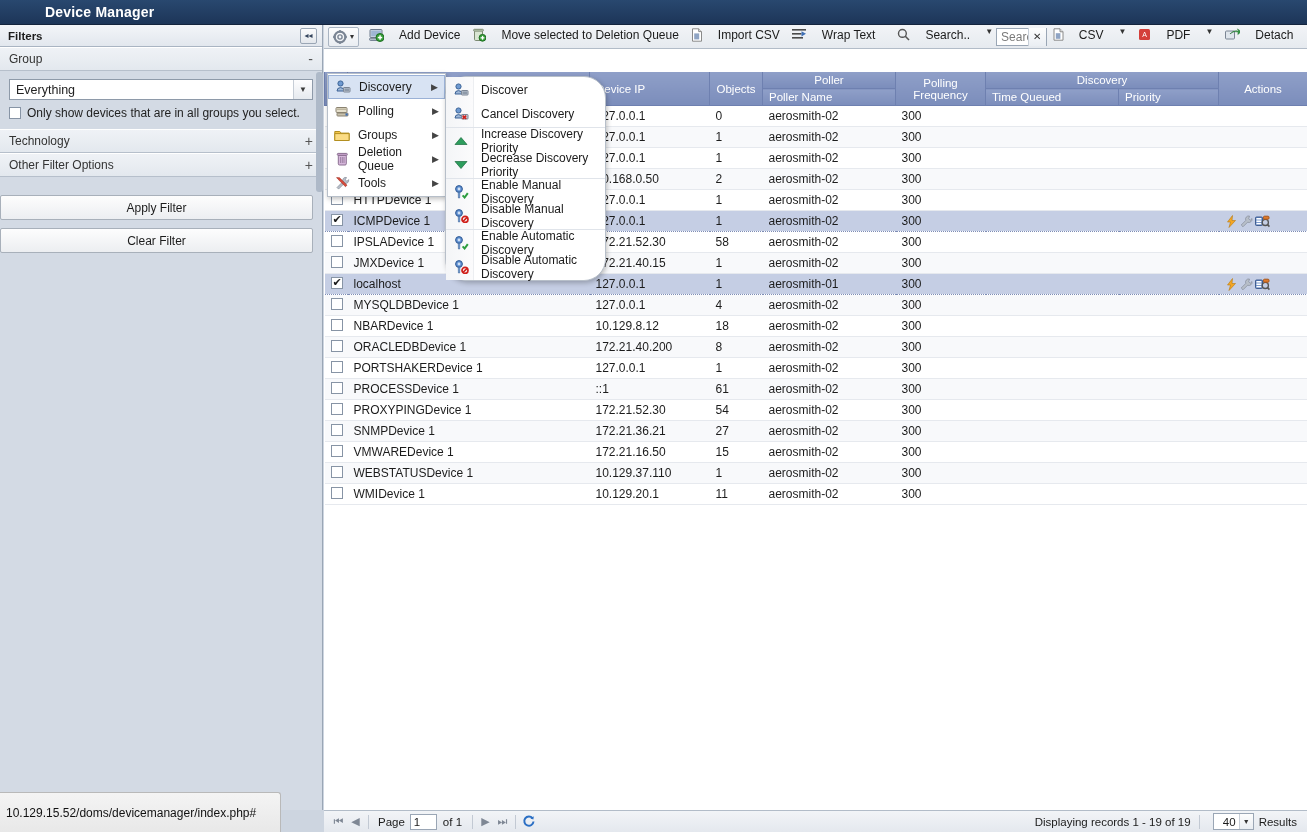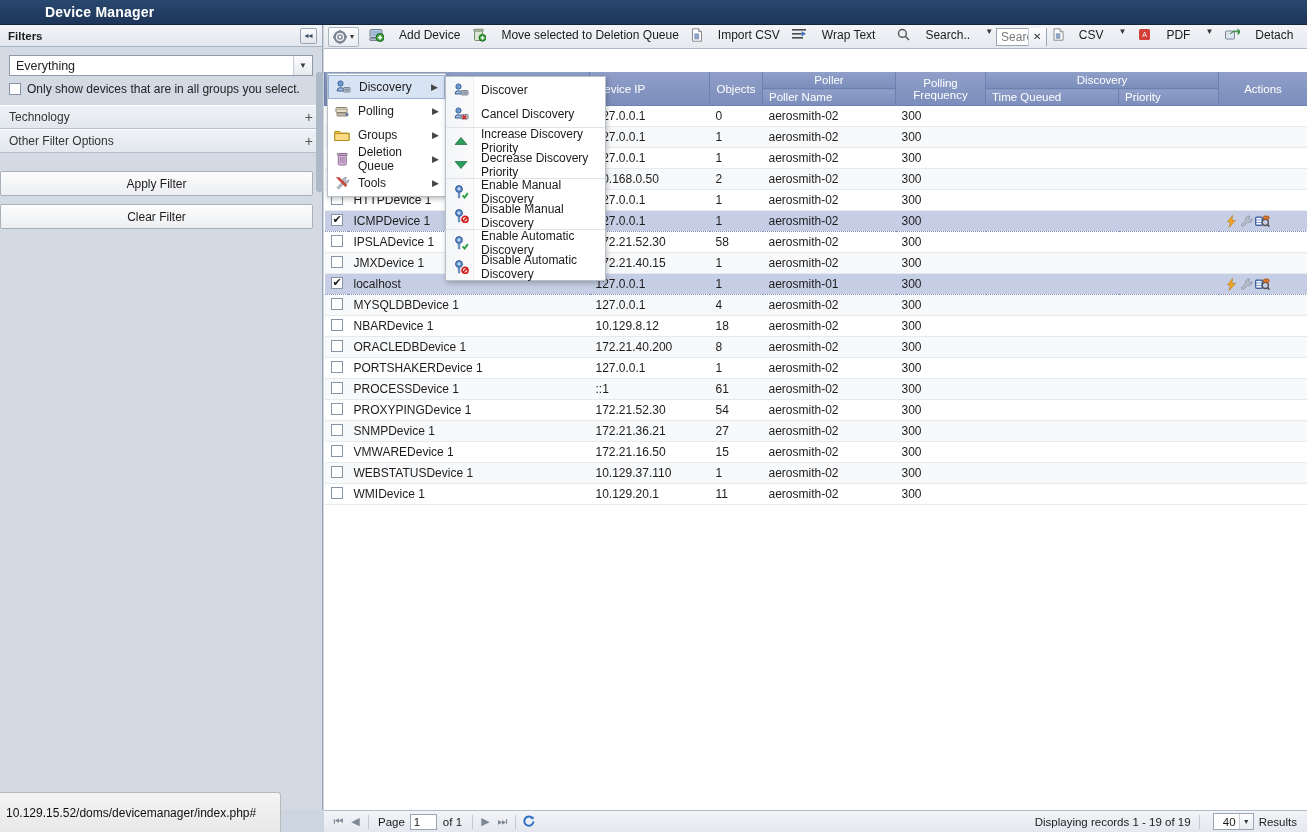--- a/index.html
+++ b/index.html
@@ -163,21 +163,21 @@
   td.chk { width: 23px; padding: 0 0 0 6px; }
   .acts { display: flex; gap: 2px; align-items: center; justify-content: flex-start; }
 
   
   .menu {
     position: absolute; background: #fff;
     border: 1px solid #b7bfc9; box-shadow: 1px 2px 5px rgba(0,0,0,.25);
     z-index: 30; padding: 1px 0;
   }
   .menu-l { left: 327px; top: 73px; width: 119px; }
-  .menu-r { left: 445px; top: 76px; width: 161px; }
+  .menu-r { left: 445px; top: 76px; width: 161px; border-radius: 22px; }
   .mi {
     display: flex; align-items: center; height: 24px;
     font-size: 12px; color: #1b1b1b; padding-left: 4px; gap: 7px;
     position: relative; cursor: default;
   }
   .menu-l .mi { padding-left: 5px; }
   .mi .mlabel { flex: 1; }
   .mi.hl { background: #d8e3f3; border: 1px solid #9ab1d6; height: 24px; }
   .mi .sub { font-size: 9px; color: #444; padding-right: 6px; }
   .mi .micon {
@@ -235,20 +235,24 @@
   <div class="titlebar">
     <div class="title">Device Manager</div>
   </div>
 
   <div class="leftpanel">
     <div class="panel-head">
       <span class="ttl">Filters</span>
       <span class="collapse-btn">◂◂</span>
     </div>
 
+    <div class="section-head">
+      <span>Group</span>
+      <span class="pm">-</span>
+    </div>
 
     <div class="group-body">
       <div class="combo">
         <span>Everything</span>
         <span class="arrow">▼</span>
       </div>
       <div class="cbrow">
         <span class="cbox"></span>
         <span>Only show devices that are in all groups you select.</span>
       </div>

